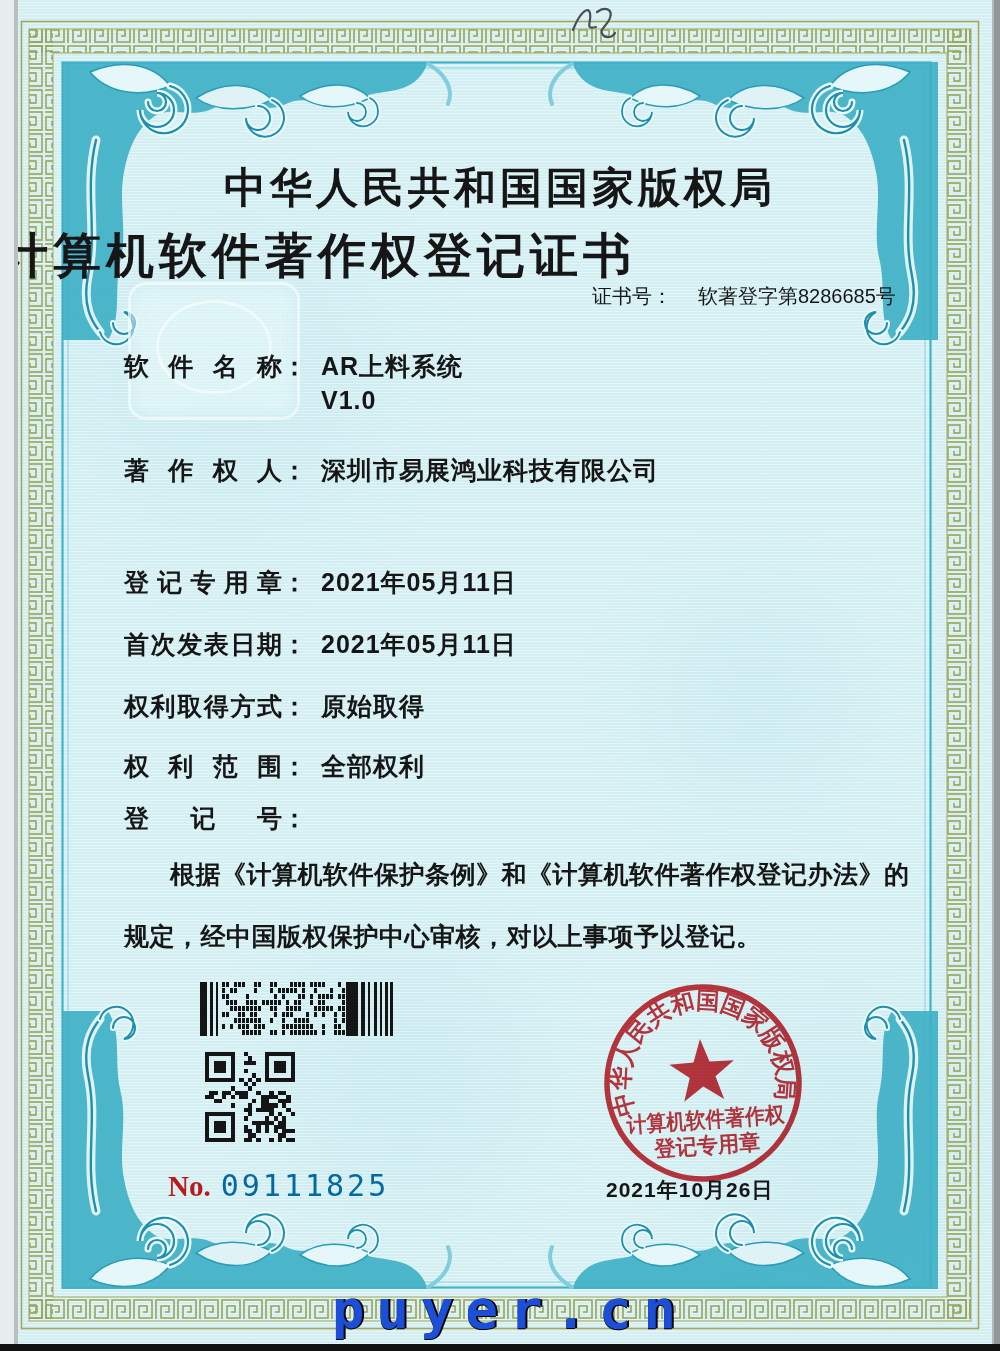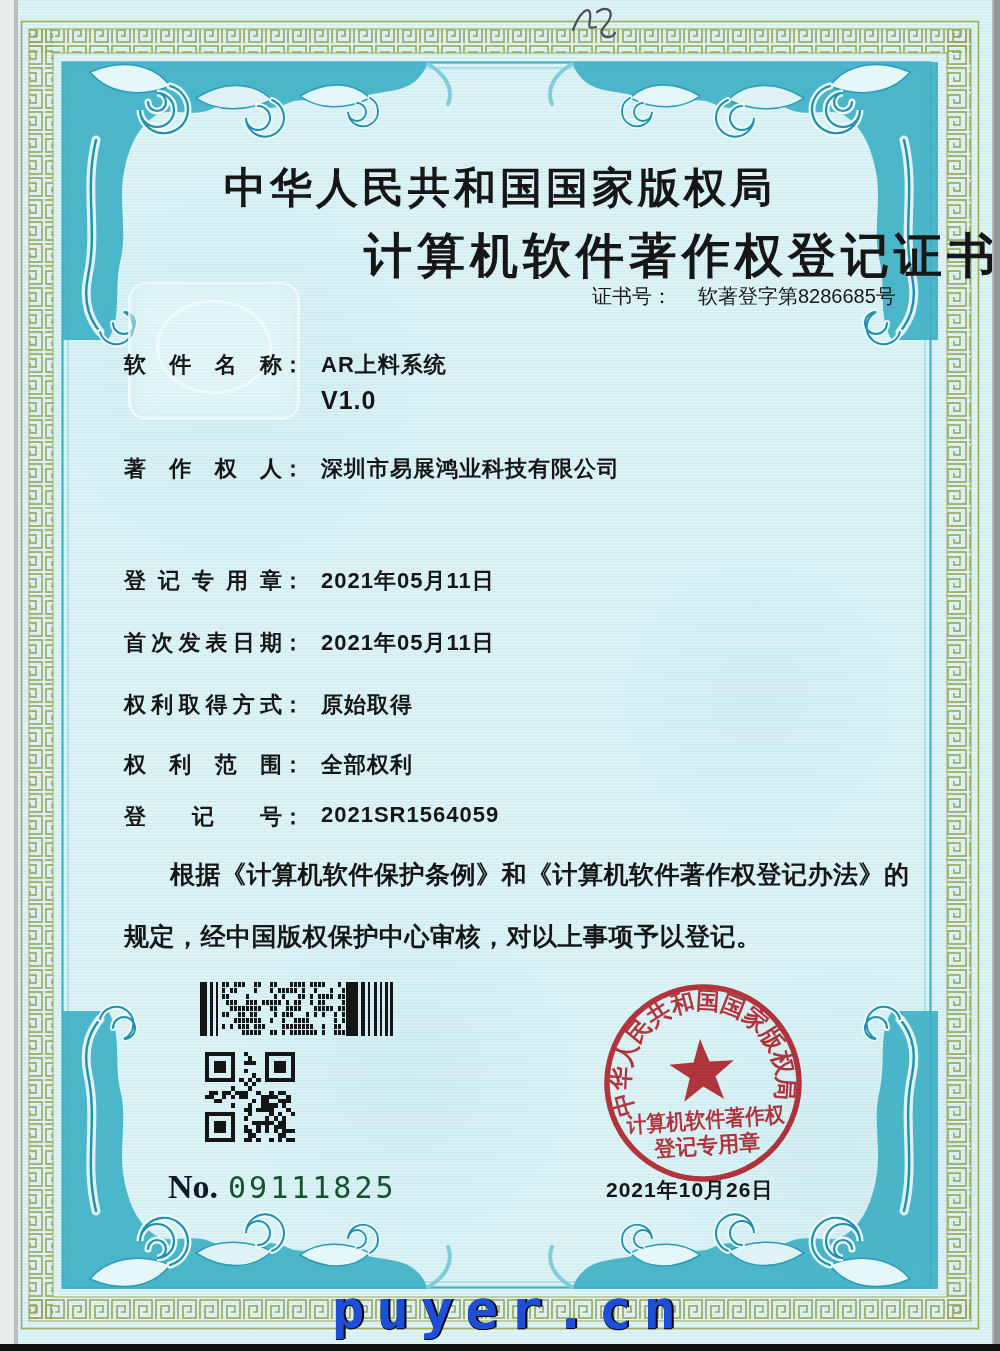--- a/index.html
+++ b/index.html
@@ -14,34 +14,34 @@
       radial-gradient(circle at 76% 52%, rgba(130,205,218,.12), rgba(130,205,218,0) 18%),
       radial-gradient(circle at 40% 80%, rgba(130,205,218,.14), rgba(130,205,218,0) 17%),
       radial-gradient(circle at 85% 85%, rgba(130,205,218,.14), rgba(130,205,218,0) 16%);
   }
   .scan-edge-left{position:absolute;left:0;top:0;width:18px;height:1351px;background:linear-gradient(90deg,#e8ecec 0 14px,#b9c0c0 14px 18px)}
   .scan-edge-right{position:absolute;right:0;top:0;width:8px;height:1351px;background:linear-gradient(90deg,#b4babb 0 2px,#929899 2px)}
   .scan-edge-bottom{position:absolute;left:0;bottom:0;width:1000px;height:7px;background:#121212}
   svg.overlay{position:absolute;left:0;top:0;pointer-events:none}
   .abs{position:absolute;white-space:nowrap}
   .title1{left:0;top:160px;width:1000px;text-align:center;font-size:42px;font-weight:700;letter-spacing:4px;font-family:"Liberation Serif",serif}
-  .title2{left:0;top:224px;width:1000px;text-align:right;font-size:48px;font-weight:700;letter-spacing:5px;font-family:"Liberation Serif",serif}
+  .title2{left:0;top:224px;width:1000px;text-align:left;font-size:48px;font-weight:700;letter-spacing:5px;font-family:"Liberation Serif",serif}
   .certno{left:592px;top:283px;font-size:20px;font-weight:400}
   .certno .val{margin-left:26px}
-  .frow{position:absolute;left:124px;display:flex;font-size:22px;font-weight:700}
+  .frow{position:absolute;left:124px;display:flex;font-size:25px;font-weight:700}
   .flabel{display:inline-block;width:158px;text-align:justify;text-align-last:justify}
   .fcolon{display:inline-block;width:25px}
   .fvalue{margin-left:14px;letter-spacing:1px}
   .v2row{left:321px;top:386px;font-size:25px;font-weight:700;letter-spacing:1px}
   .stmt{font-size:25px;font-weight:700;letter-spacing:.5px}
   .stmt1{left:170px;top:858px}
   .stmt2{left:124px;top:920px}
   .serial{left:168px;top:1168px}
-  .serial .no{font-family:"Liberation Serif",serif;font-weight:700;font-size:34px;color:#0f172a}
-  .serial .num{font-family:"DejaVu Sans Mono",monospace;font-size:30px;color:#14532d;letter-spacing:3px;margin-left:10px}
+  .serial .no{font-family:"Liberation Serif",serif;font-weight:700;font-size:29px;color:#b91c1c}
+  .serial .num{font-family:"DejaVu Sans Mono",monospace;font-size:30px;color:#0369a1;letter-spacing:3px;margin-left:10px}
   .issue-date{left:606px;top:1176px;font-size:21px;font-weight:700;letter-spacing:1px}
   .watermark{left:332px;top:1278px;font-family:"DejaVu Sans Mono",monospace;font-weight:700;font-size:54px;letter-spacing:12px;color:#1d4ed8;text-shadow:2px 0 #030303,0 1px #030303}
   .emboss{position:absolute;left:128px;top:282px;width:172px;height:138px;border-radius:18px;
     background:rgba(240,252,253,.45);
     box-shadow:inset 0 0 0 3px rgba(255,255,255,.55), inset 0 0 20px rgba(160,215,225,.35)}
   .emboss::after{content:"";position:absolute;left:28px;top:18px;width:110px;height:88px;border-radius:50%;
     border:3px solid rgba(255,255,255,.5)}
   .codes svg{display:block}
   #barcode-svg{position:absolute;left:200px;top:982px}
   #qr-svg{position:absolute;left:205px;top:1052px}
@@ -137,21 +137,20 @@
     <span class="fvalue">原始取得</span>
 </div>
 <div class="frow" style="top:750px">
   <span class="flabel">权利范围</span>
     <span class="fcolon">：</span>
     <span class="fvalue">全部权利</span>
 </div>
 <div class="frow" style="top:802px">
   <span class="flabel">登记号</span>
     <span class="fcolon">：</span>
-    <span class="fvalue">2021SR1564059</span>
 </div>
 
 <div class="abs stmt stmt1">根据《计算机软件保护条例》和《计算机软件著作权登记办法》的</div>
 <div class="abs stmt stmt2">规定，经中国版权保护中心审核，对以上事项予以登记。</div>
 
 <div class="codes">
   <svg id="barcode-svg" width="193" height="54" viewBox="0 0 193 54" shape-rendering="crispEdges">
       <rect x="0" y="0" width="7" height="54" fill="#151515"></rect>
       <rect x="10" y="0" width="3" height="54" fill="#151515"></rect>
       <rect x="16" y="0" width="2" height="54" fill="#151515"></rect>

